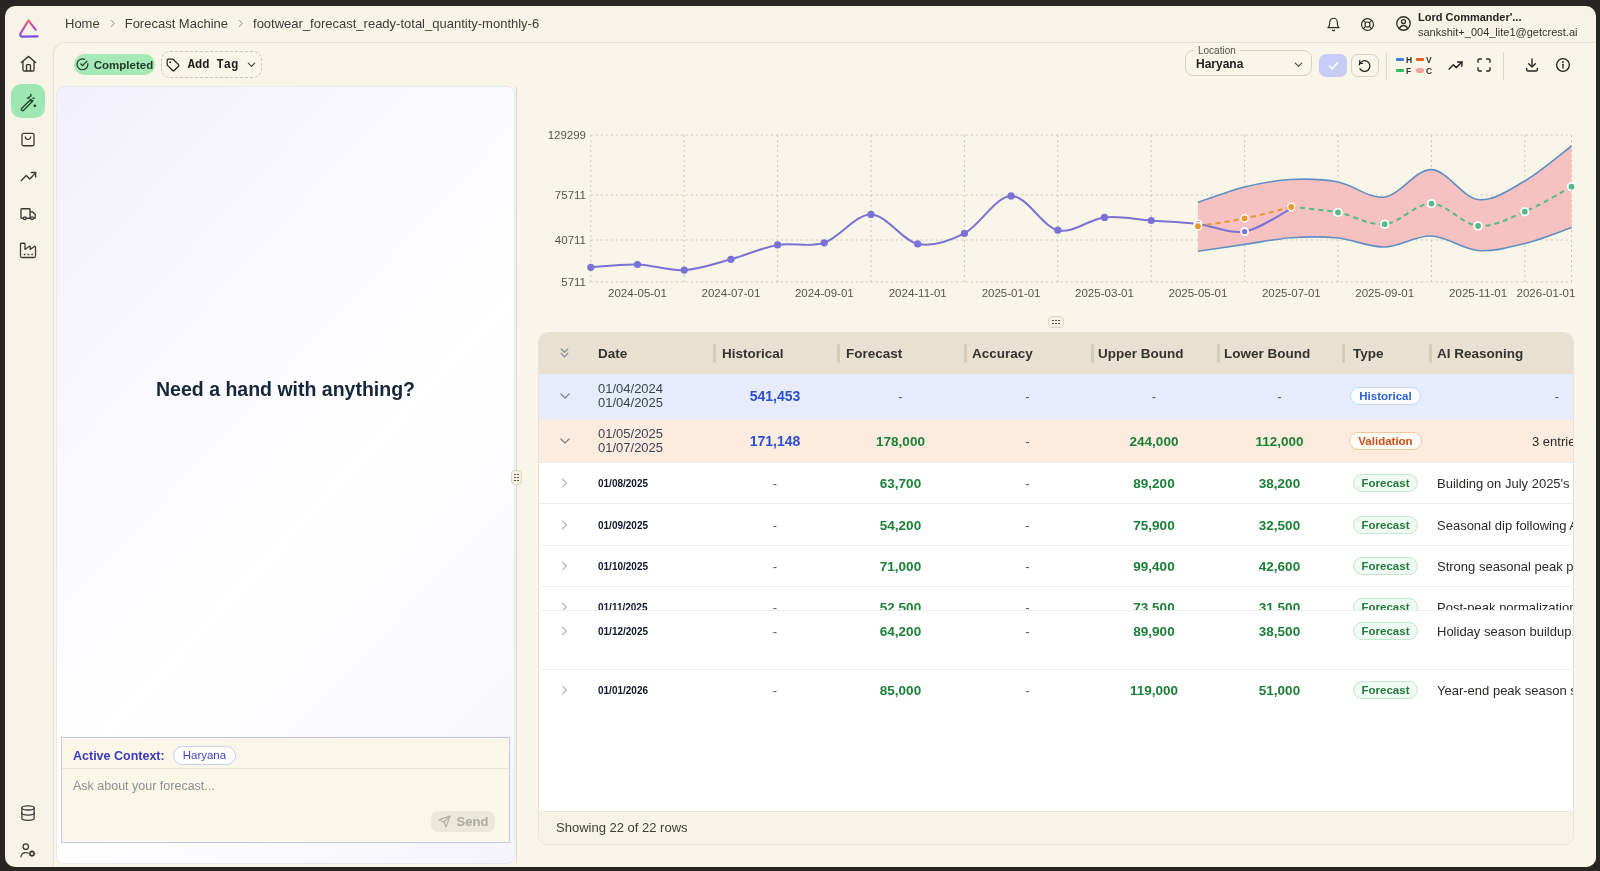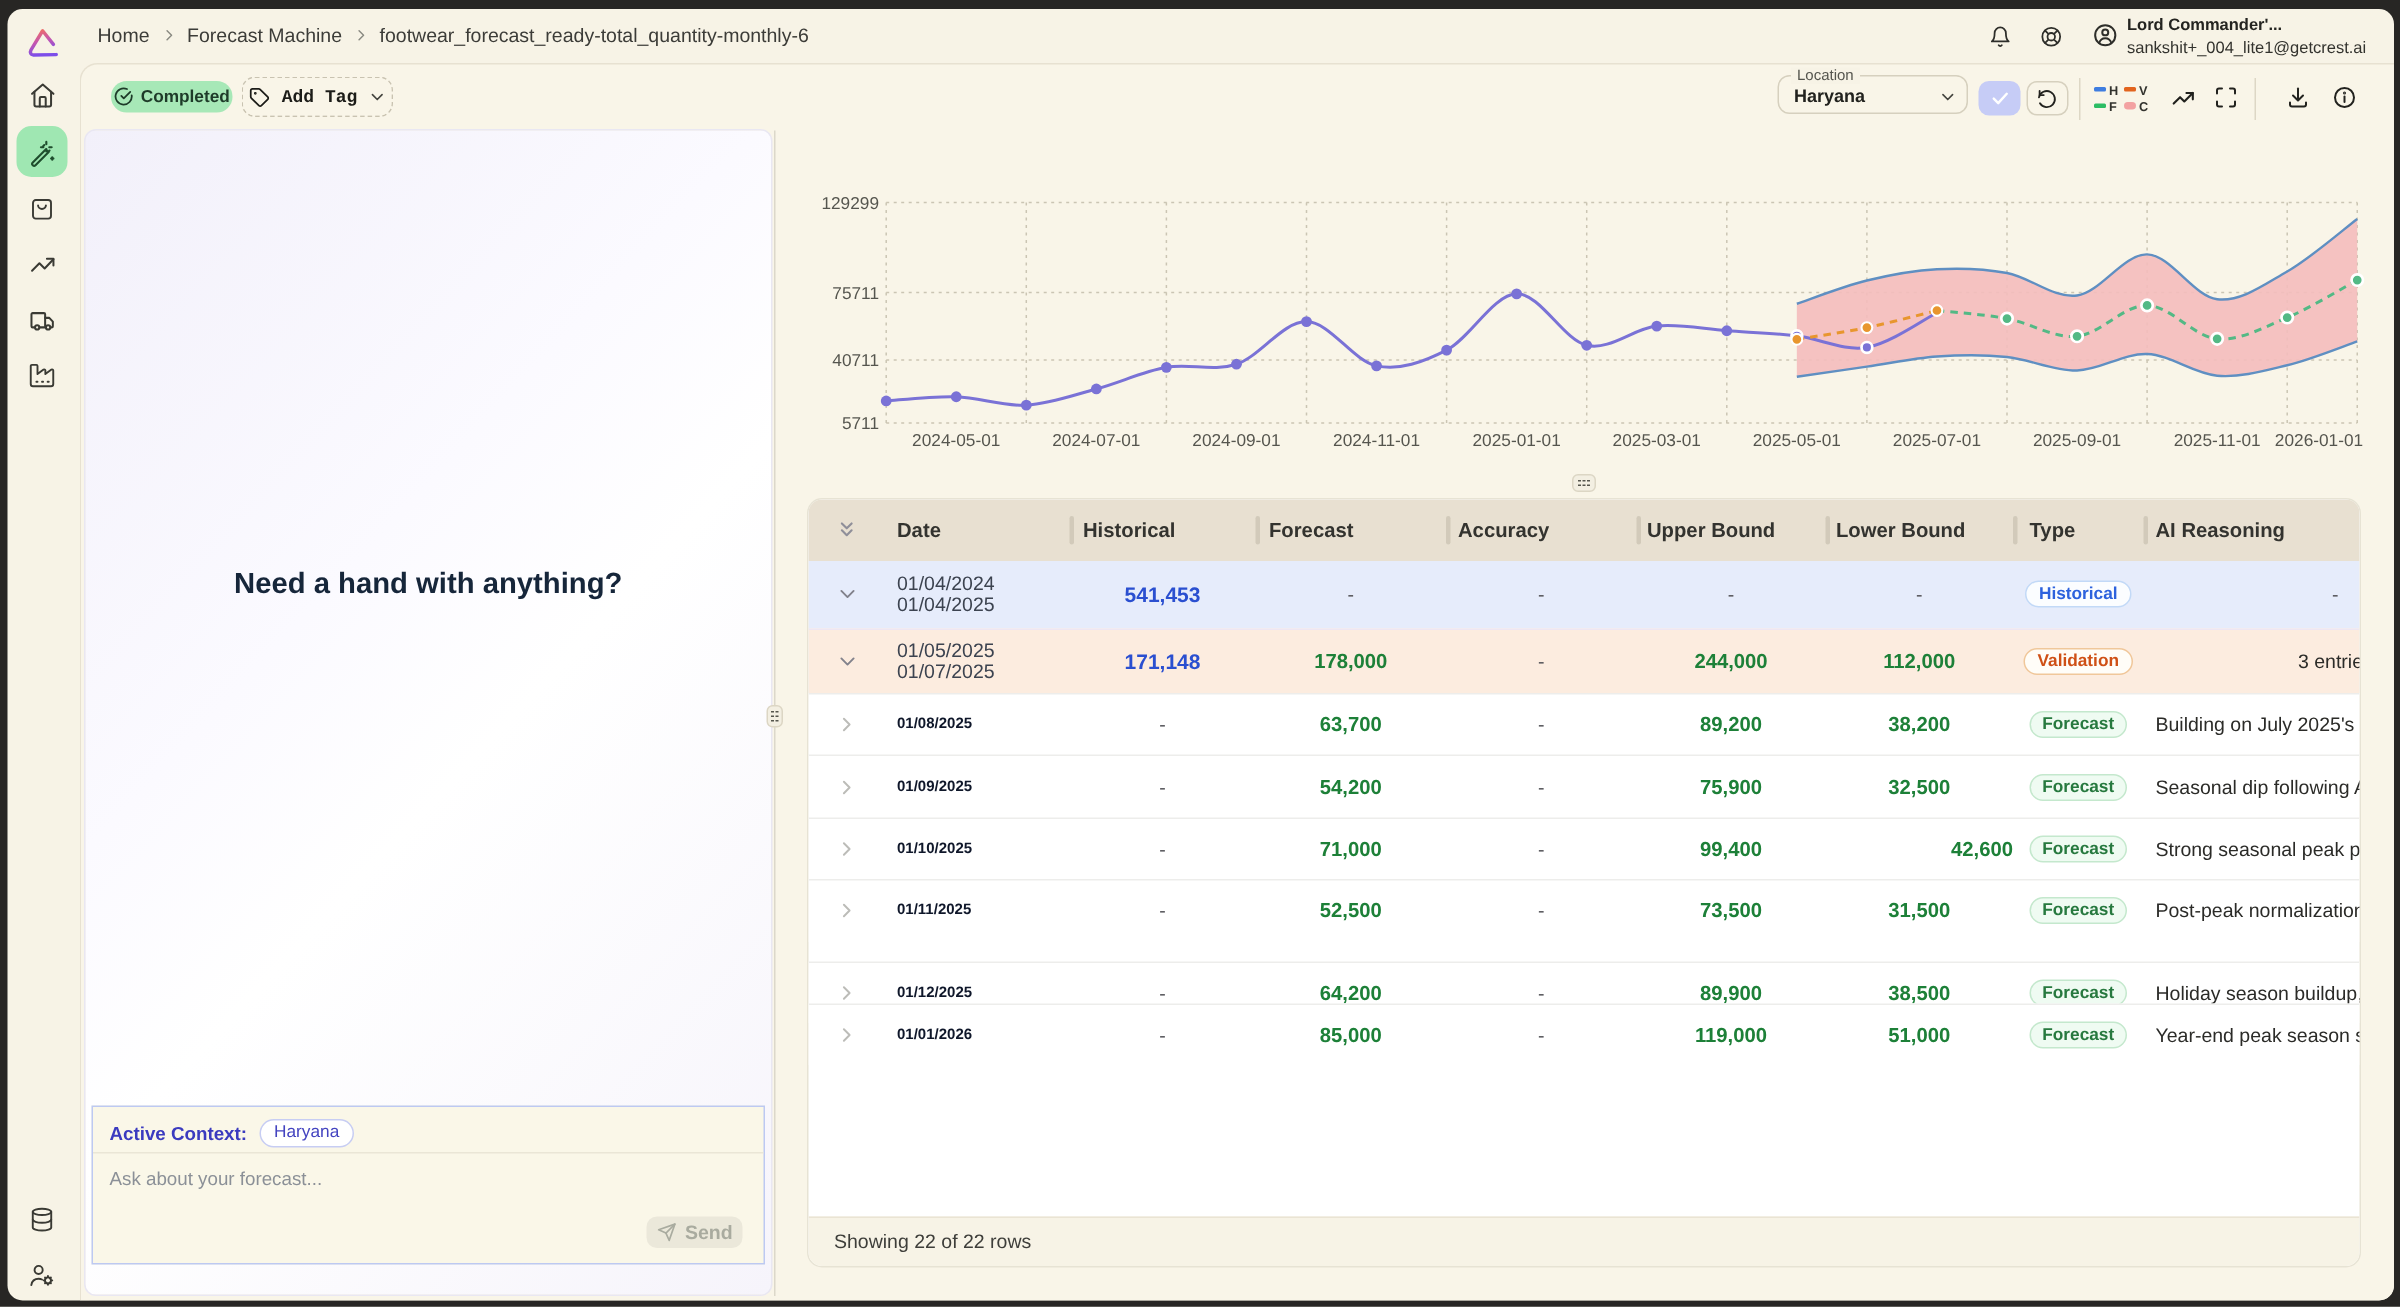--- a/index.html
+++ b/index.html
@@ -324,42 +324,42 @@
   </div>
   <div class="row rw" style="top:212.3px;height:41.4px;">
     <svg class="chev" width="13" height="13" viewBox="0 0 24 24" fill="none" stroke="#bcbcb8" stroke-width="2.4" stroke-linecap="round" stroke-linejoin="round">
           <path d="M8.5 5 15.5 12 8.5 19"></path>
         </svg>
     <div class="cell dtb vc" style="left:59px;">01/10/2025</div>
     <div class="cell dash vc" style="left:174px;width:124px;">-</div>
     <div class="cell num green vc" style="left:298px;width:127px;">71,000</div>
     <div class="cell dash vc" style="left:425px;width:127px;">-</div>
     <div class="cell num green vc" style="left:552px;width:126px;">99,400</div>
-    <div class="cell num green vc" style="left:678px;width:125px;text-align:right;">42,600</div>
+    <div class="cell num green vc" style="left:678px;width:125px;">42,600</div>
     <div class="typebox">
           <span class="chip chipF">Forecast</span>
         </div>
     <div class="cell reason vc" style="left:898px;">Strong seasonal peak period with</div>
   </div>
   <div class="row rw" style="top:253.7px;height:41.4px;">
     <svg class="chev" width="13" height="13" viewBox="0 0 24 24" fill="none" stroke="#bcbcb8" stroke-width="2.4" stroke-linecap="round" stroke-linejoin="round">
           <path d="M8.5 5 15.5 12 8.5 19"></path>
         </svg>
     <div class="cell dtb vc" style="left:59px;">01/11/2025</div>
     <div class="cell dash vc" style="left:174px;width:124px;">-</div>
     <div class="cell num green vc" style="left:298px;width:127px;">52,500</div>
     <div class="cell dash vc" style="left:425px;width:127px;">-</div>
     <div class="cell num green vc" style="left:552px;width:126px;">73,500</div>
     <div class="cell num green vc" style="left:678px;width:125px;">31,500</div>
     <div class="typebox">
           <span class="chip chipF">Forecast</span>
         </div>
     <div class="cell reason vc" style="left:898px;">Post-peak normalization, demand</div>
   </div>
-  <div class="row rw" style="top:308px;height:41.4px;">
+  <div class="row rw" style="top:277px;height:41.4px;">
     <svg class="chev" width="13" height="13" viewBox="0 0 24 24" fill="none" stroke="#bcbcb8" stroke-width="2.4" stroke-linecap="round" stroke-linejoin="round">
           <path d="M8.5 5 15.5 12 8.5 19"></path>
         </svg>
     <div class="cell dtb vc" style="left:59px;">01/12/2025</div>
     <div class="cell dash vc" style="left:174px;width:124px;">-</div>
     <div class="cell num green vc" style="left:298px;width:127px;">64,200</div>
     <div class="cell dash vc" style="left:425px;width:127px;">-</div>
     <div class="cell num green vc" style="left:552px;width:126px;">89,900</div>
     <div class="cell num green vc" style="left:678px;width:125px;">38,500</div>
     <div class="typebox">

